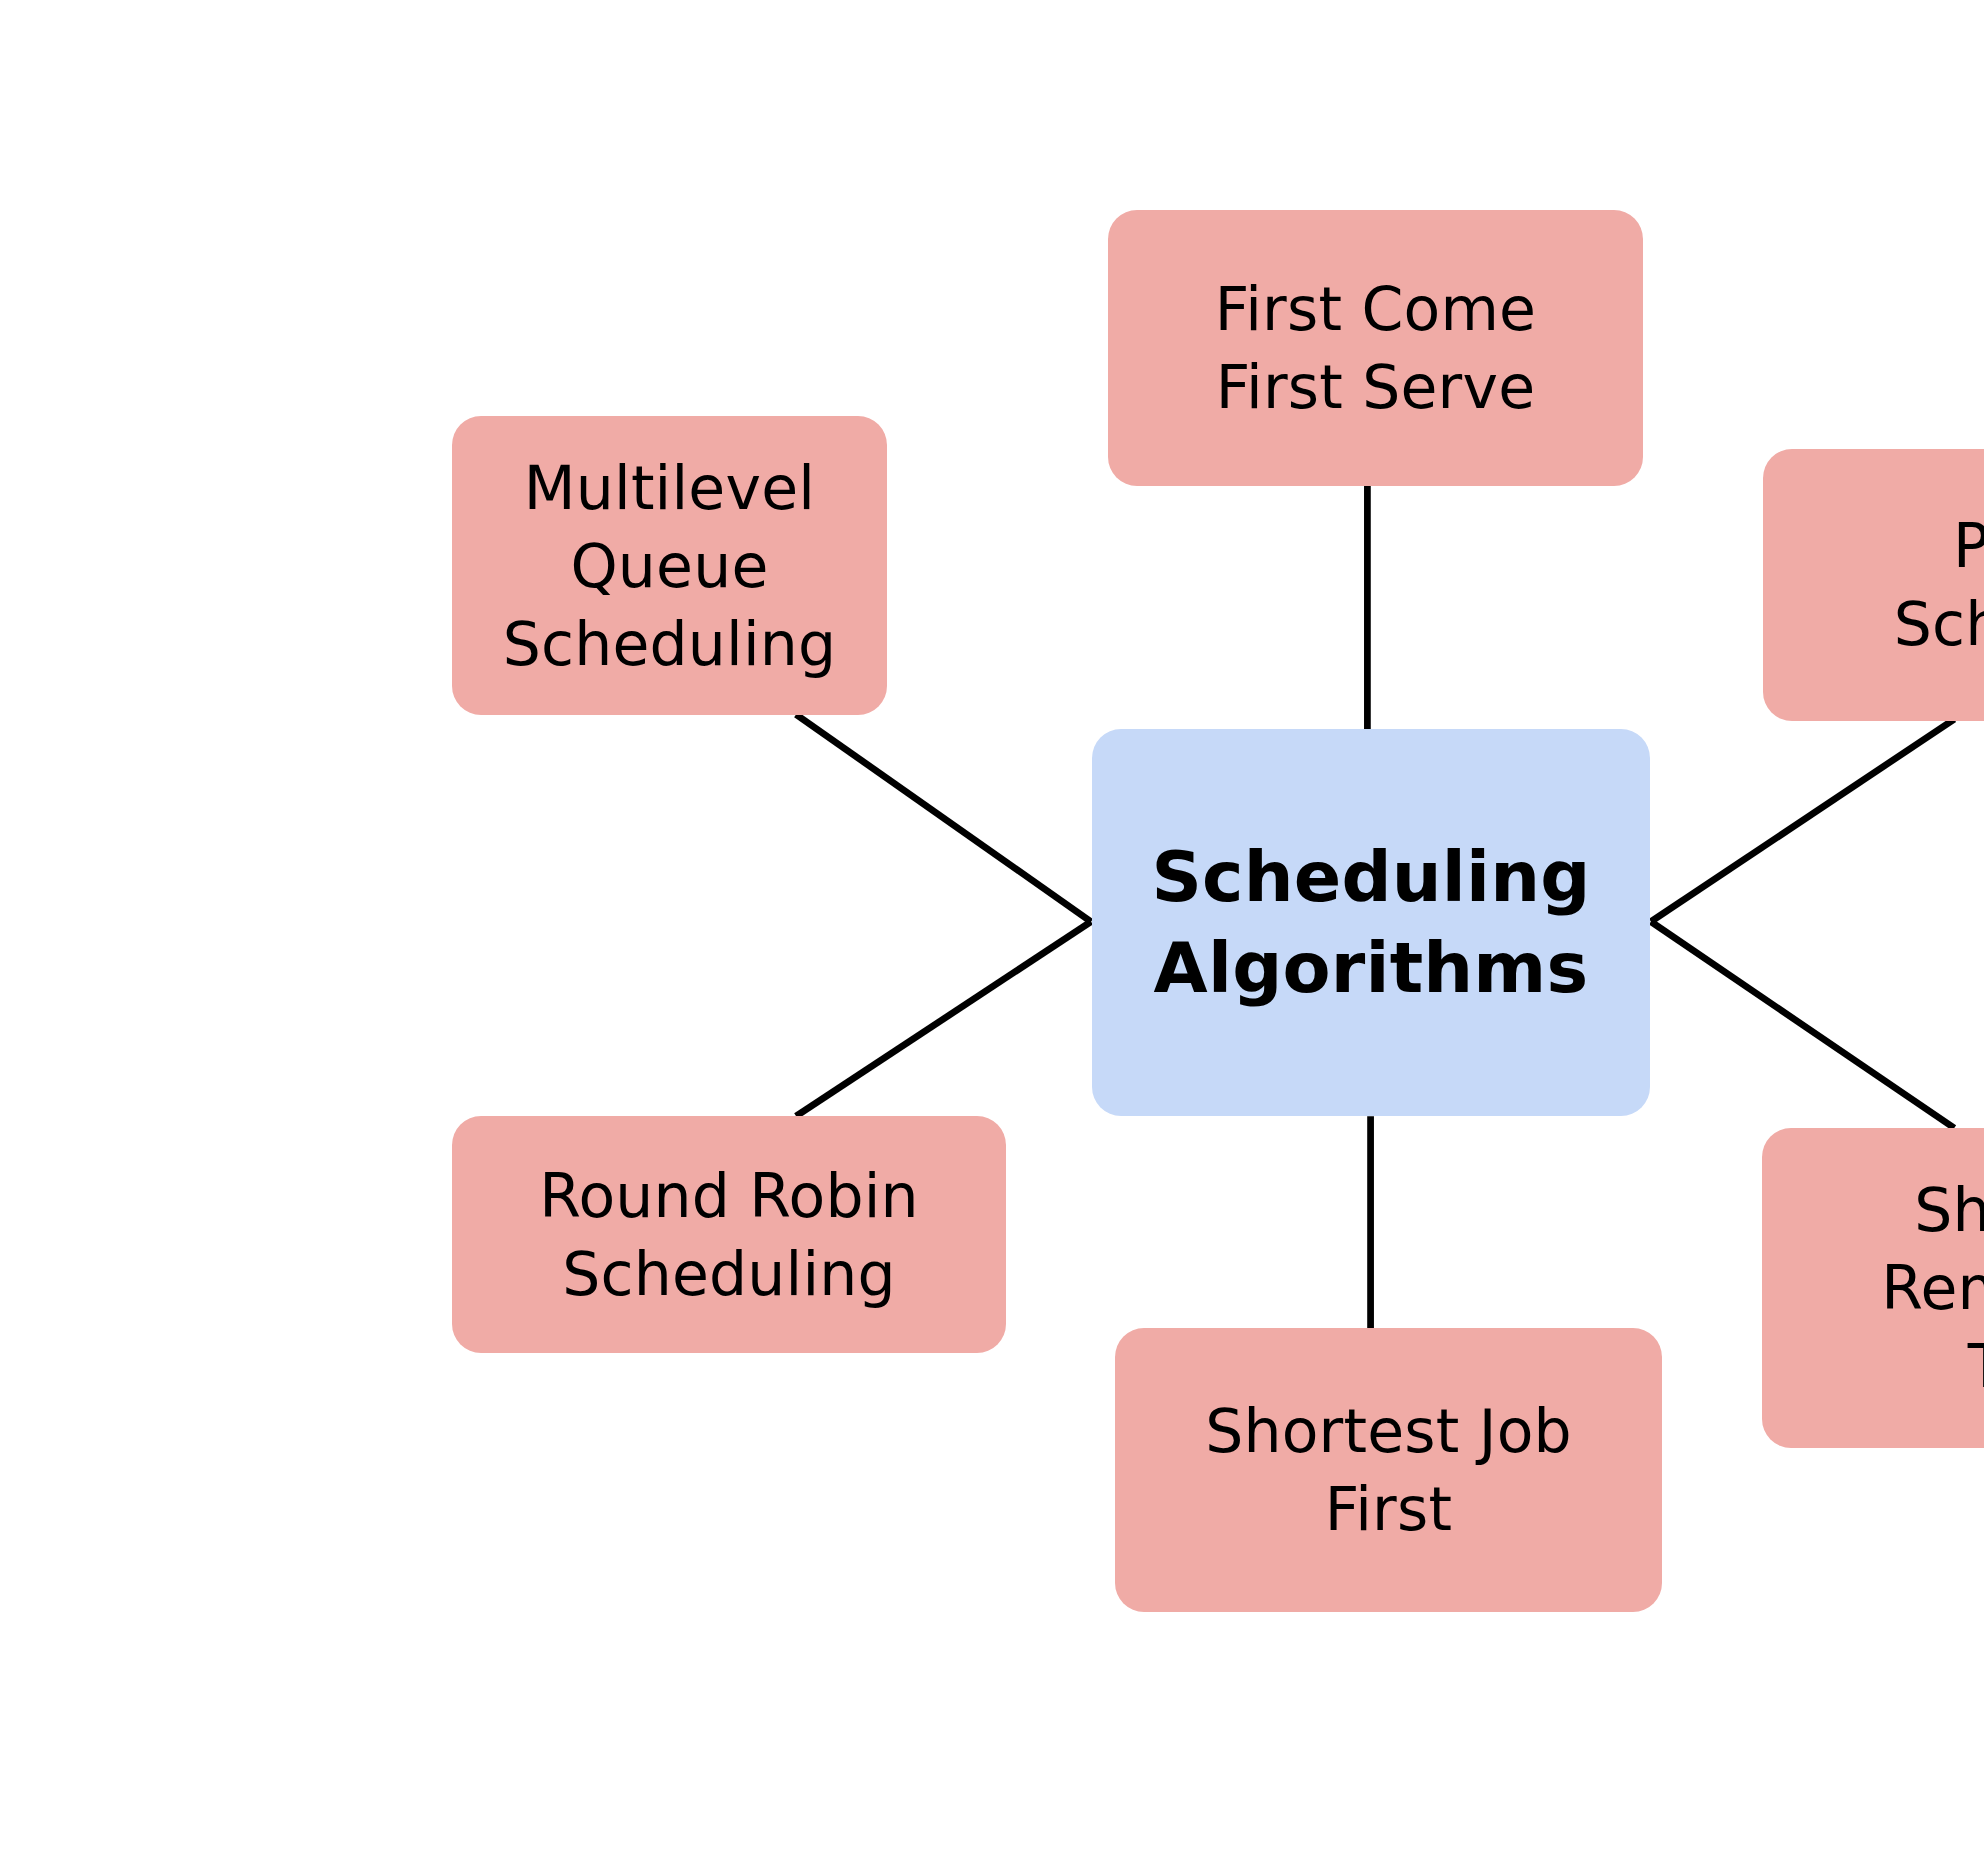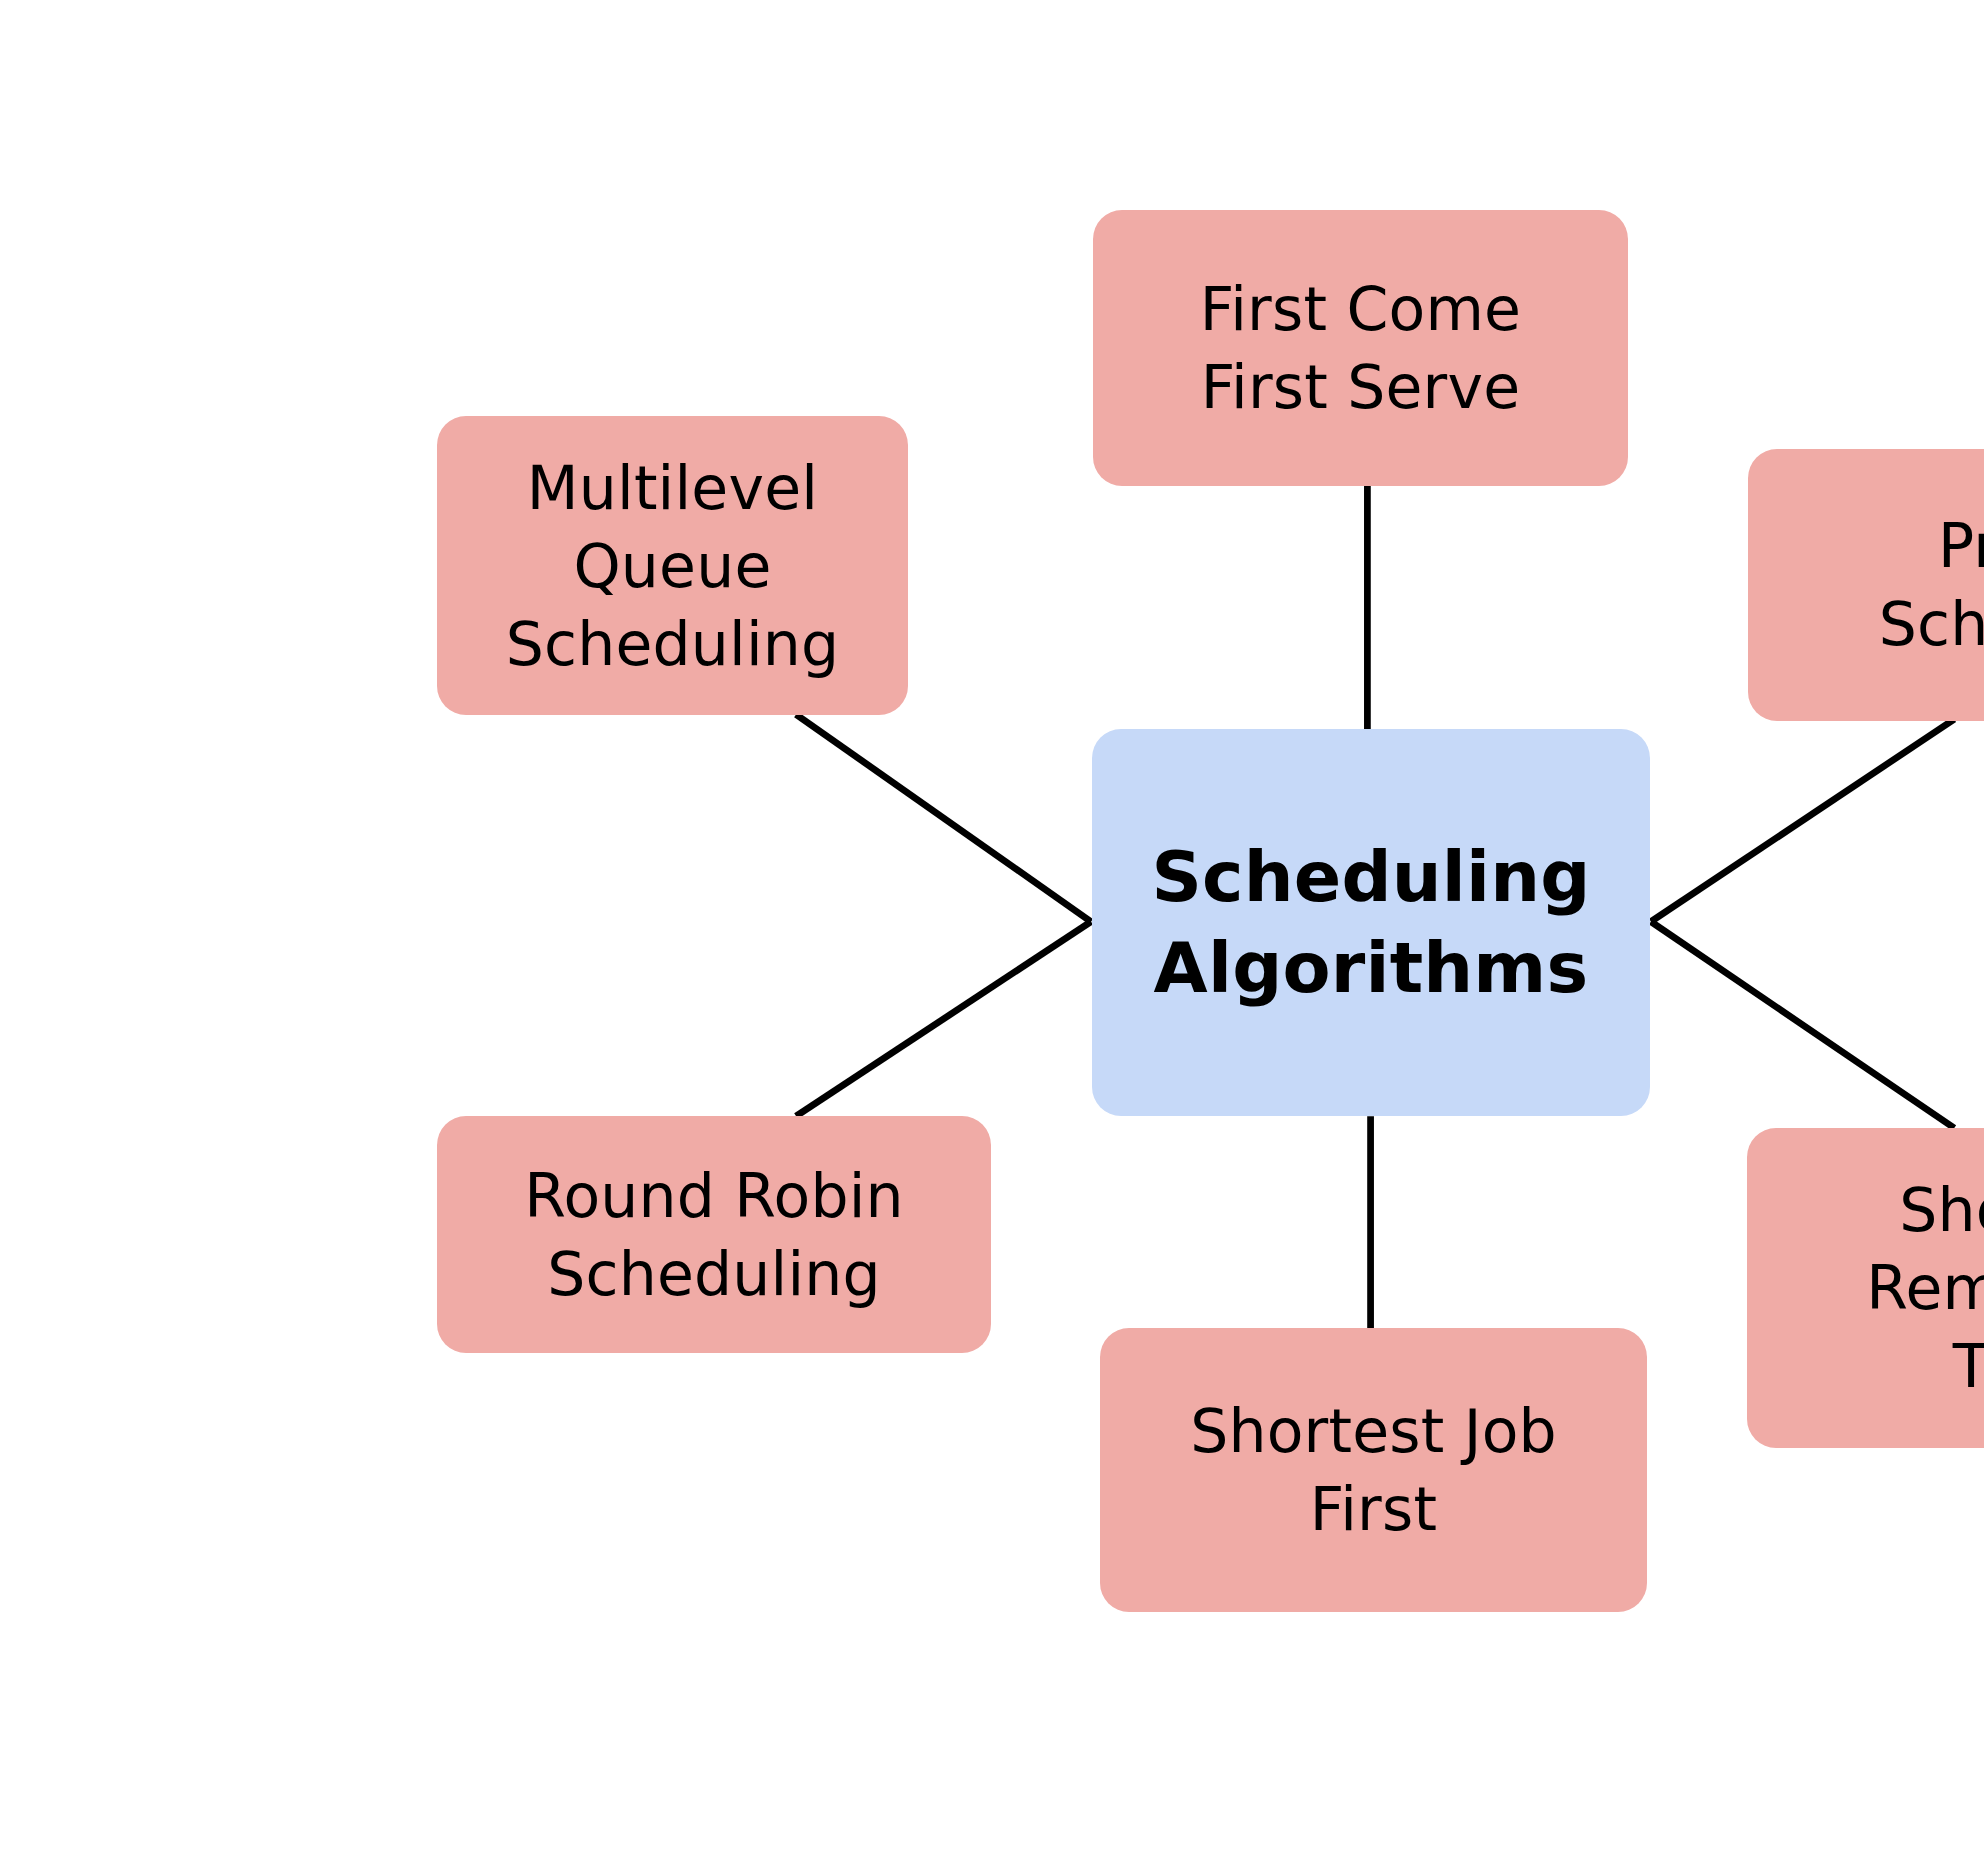--- a/index.html
+++ b/index.html
@@ -39,31 +39,32 @@
   .node .label {
     display: block;
     width: 100%;
     white-space: pre-line;
   }
   .node-leaf {
     background: #F0ABA6;
     font-size: 60px;
     font-weight: 400;
     letter-spacing: 0.2px;
+    margin-left: 15px;
   }
   .node-center {
     background: #C6D9F8;
     font-size: 70px;
     font-weight: 700;
     letter-spacing: 0.2px;
   }
 
   
   #node-fcfs        { left: 1093px; top: 210px;  width: 535px; height: 276px; }
-  #node-mlq         { left: 437px; top: 416px; width: 471px; height: 299px; }
+  #node-mlq         { left: 437px; top: 416px; width: 435px; height: 299px; }
   #node-priority    { left: 1748px; top: 449px; width: 595px; height: 272px; }
   #node-center      { left: 1092px; top: 729px; width: 558px; height: 387px; }
   #node-rr          { left: 437px; top: 1116px; width: 554px; height: 237px; justify-content: center; }
   #node-srt         { left: 1747px; top: 1128px; width: 559px; height: 320px; }
   #node-sjf         { left: 1100px; top: 1328px; width: 547px; height: 284px; }
 </style>
 </head>
 <body>
 
 <div id="canvas">

